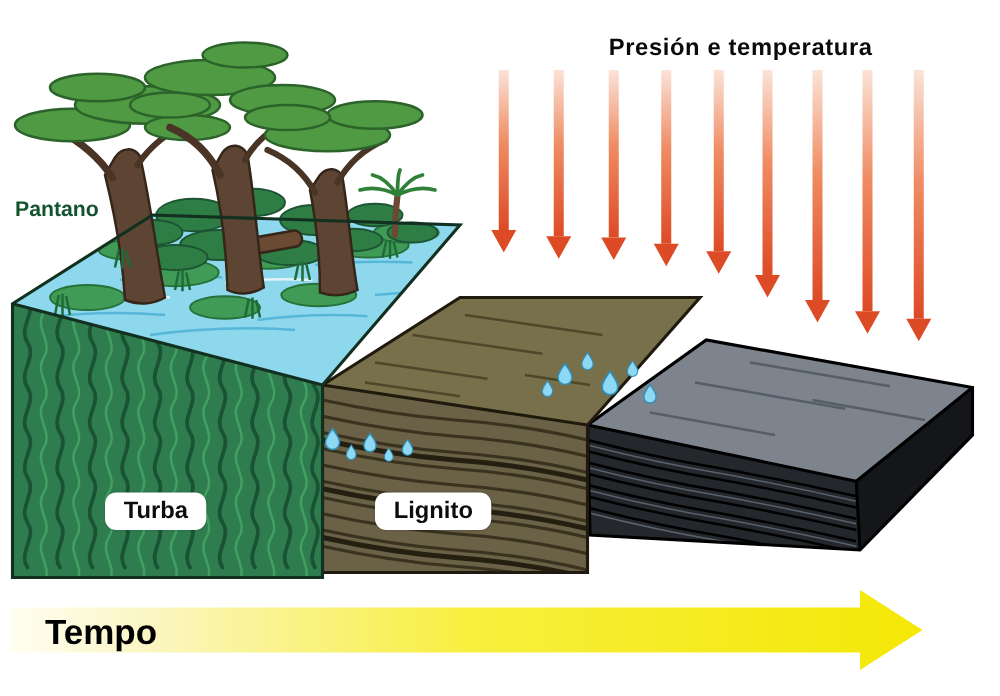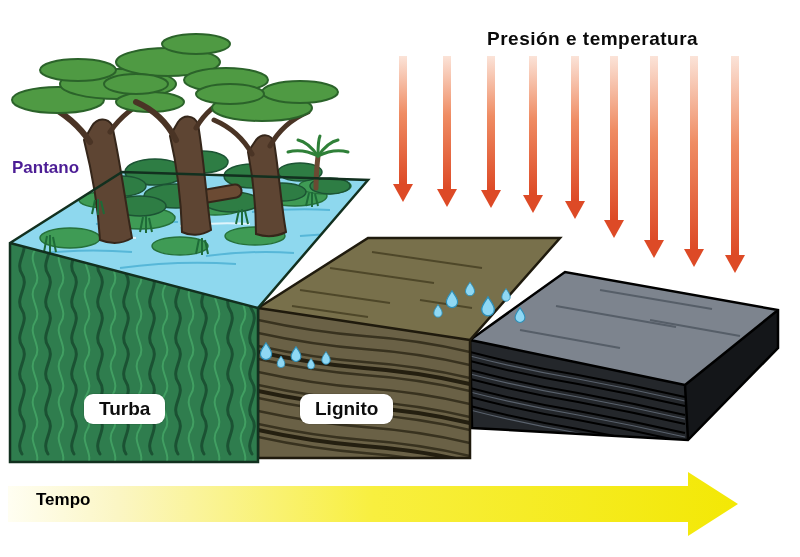--- a/index.html
+++ b/index.html
@@ -2,28 +2,28 @@
 <html><head>
 <meta charset="utf-8">
 <style>
   * { box-sizing: border-box; }
   html, body { margin: 0; padding: 0; background: #ffffff; }
   body { font-family: "Liberation Sans", sans-serif; }
   .scene { position: relative; width: 800px; height: 557px; background: #fff; overflow: hidden; }
   .scene > svg { position: absolute; left: 0; top: 0; }
   .lbl { position: absolute; font-weight: bold; color: #111; white-space: nowrap; }
   .pressure-lbl { left: 487px; top: 28px; font-size: 19px; letter-spacing: .5px; color: #0a0a0a; }
-  .pantano-lbl { left: 12px; top: 158px; font-size: 17px; color: #4c1d95; }
+  .pantano-lbl { left: 12px; top: 158px; font-size: 17px; color: #14532d; }
   .pill { position: absolute; background: #ffffff; border-radius: 9px; padding: 4px 15px;
           font-size: 19px; font-weight: bold; color: #0d0d0d;
           box-shadow: 0 0 0 1px rgba(0,0,0,0.08); }
   .pill-turba   { left: 84px;  top: 394px; }
   .pill-lignito { left: 300px; top: 394px; }
   .pill-hulla   { left: 547px; top: 394px; }
-  .tempo-lbl { left: 36px; top: 490px; font-size: 17px; color: #000; }
+  .tempo-lbl { left: 36px; top: 490px; font-size: 28px; color: #000; }
 </style>
 </head>
 <body>
 
 <div class="scene">
 
   <svg width="800" height="557" viewBox="0 0 800 557">
     <defs>
       <linearGradient id="gradArrow" x1="0" y1="0" x2="0" y2="1">
         <stop offset="0" stop-color="#fbe3d8"></stop>

